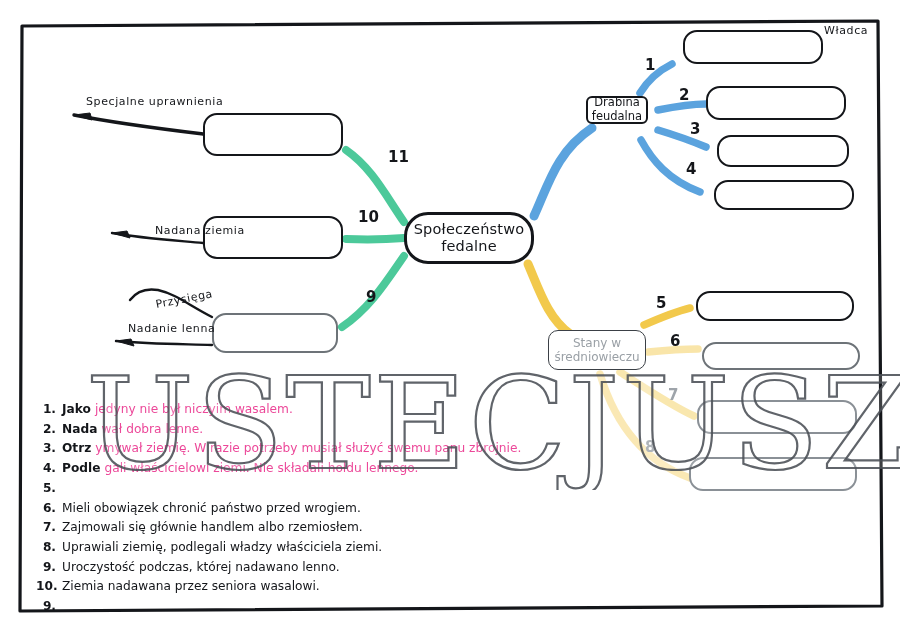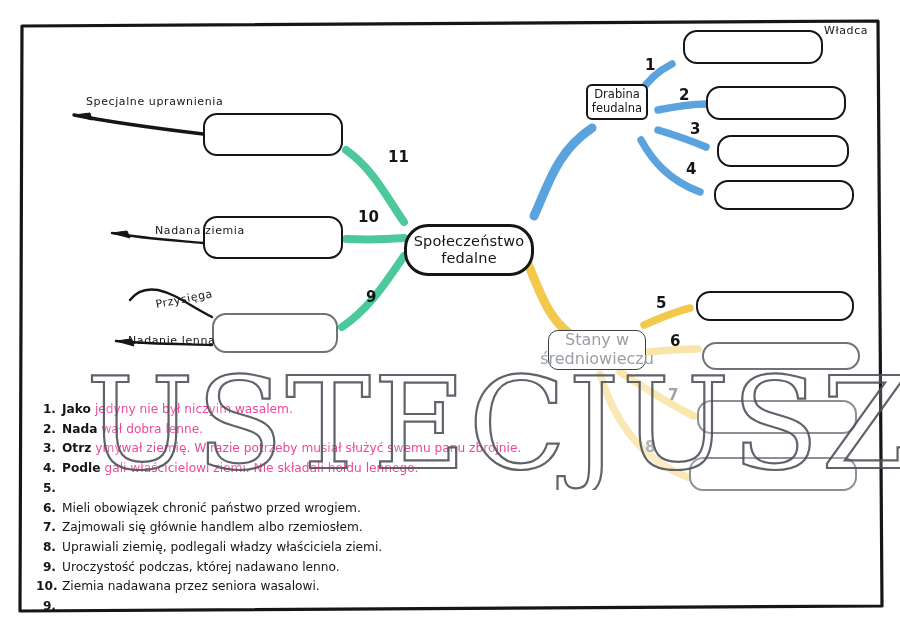--- a/index.html
+++ b/index.html
@@ -39,33 +39,32 @@
     line-height: 1.18;
     color: #14161a;
     font-family: "DejaVu Sans", sans-serif;
     z-index: 4;
   }
   .node.center {
     border-width: 3px;
     border-radius: 24px;
     font-size: 14.5px;
     letter-spacing: 0.2px;
-    margin-top: 12px;
   }
   .node.hub {
     font-size: 11.5px;
     border-radius: 6px;
     border-width: 2px;
   }
   .node.hub-faded {
     color: #9aa0a6;
     border-color: #3b4046;
     border-width: 1.5px;
     border-radius: 10px;
-    font-size: 16px;
+    font-size: 12px;
   }
   .node.empty {
     border-width: 2.5px;
     border-radius: 14px;
   }
   .node.empty.faded {
     border-color: #6d7378;
     border-width: 2px;
   }
   .node.empty.faded2 {
@@ -206,21 +205,21 @@
     <text x="0" y="108">USTECJUSZ</text>
   </svg>
 
   <div class="node center" style="left:404px; top:212px; width:130px; height:52px;">
     <span class="node-text">
       <span>Społeczeństwo</span><br>
       <span>fedalne</span>
     </span>
   </div>
 
-  <div class="node hub" style="left:586px; top:84px; width:62px; height:36px;">
+  <div class="node hub" style="left:586px; top:96px; width:62px; height:28px;">
     <span class="node-text">
       <span>Drabina</span><br>
       <span>feudalna</span>
     </span>
   </div>
 
   <div class="node hub-faded" style="left:548px; top:330px; width:98px; height:40px;">
     <span class="node-text">
       <span>Stany w</span><br>
       <span>średniowieczu</span>
@@ -252,21 +251,21 @@
 
   <div class="branch-num" style="left:656px; top:294px;">5</div>
   <div class="branch-num" style="left:670px; top:332px;">6</div>
   <div class="branch-num faded" style="left:668px; top:386px;">7</div>
   <div class="branch-num faded" style="left:645px; top:438px;">8</div>
 
   <div class="hand-label" style="left:824px; top:24px;">Władca</div>
   <div class="hand-label" style="left:86px; top:95px;">Specjalne uprawnienia</div>
   <div class="hand-label" style="left:107px; top:224px;margin-left:48px;">Nadana ziemia</div>
   <div class="hand-label rot" style="left:157px; top:298px;">Przysięga</div>
-  <div class="hand-label" style="left:128px; top:334px;">Nadanie lenna</div>
+  <div class="hand-label" style="left:128px; top:322px;">Nadanie lenna</div>
 
   <div id="answer-list">
       <div class="item dim">
         <span class="num">1.</span>
         <span class="lead">Jako</span>
         <span class="rest">jedyny nie był niczyim wasalem.</span>
       </div>
       <div class="item dim">
         <span class="num">2.</span>
         <span class="lead">Nada</span>

